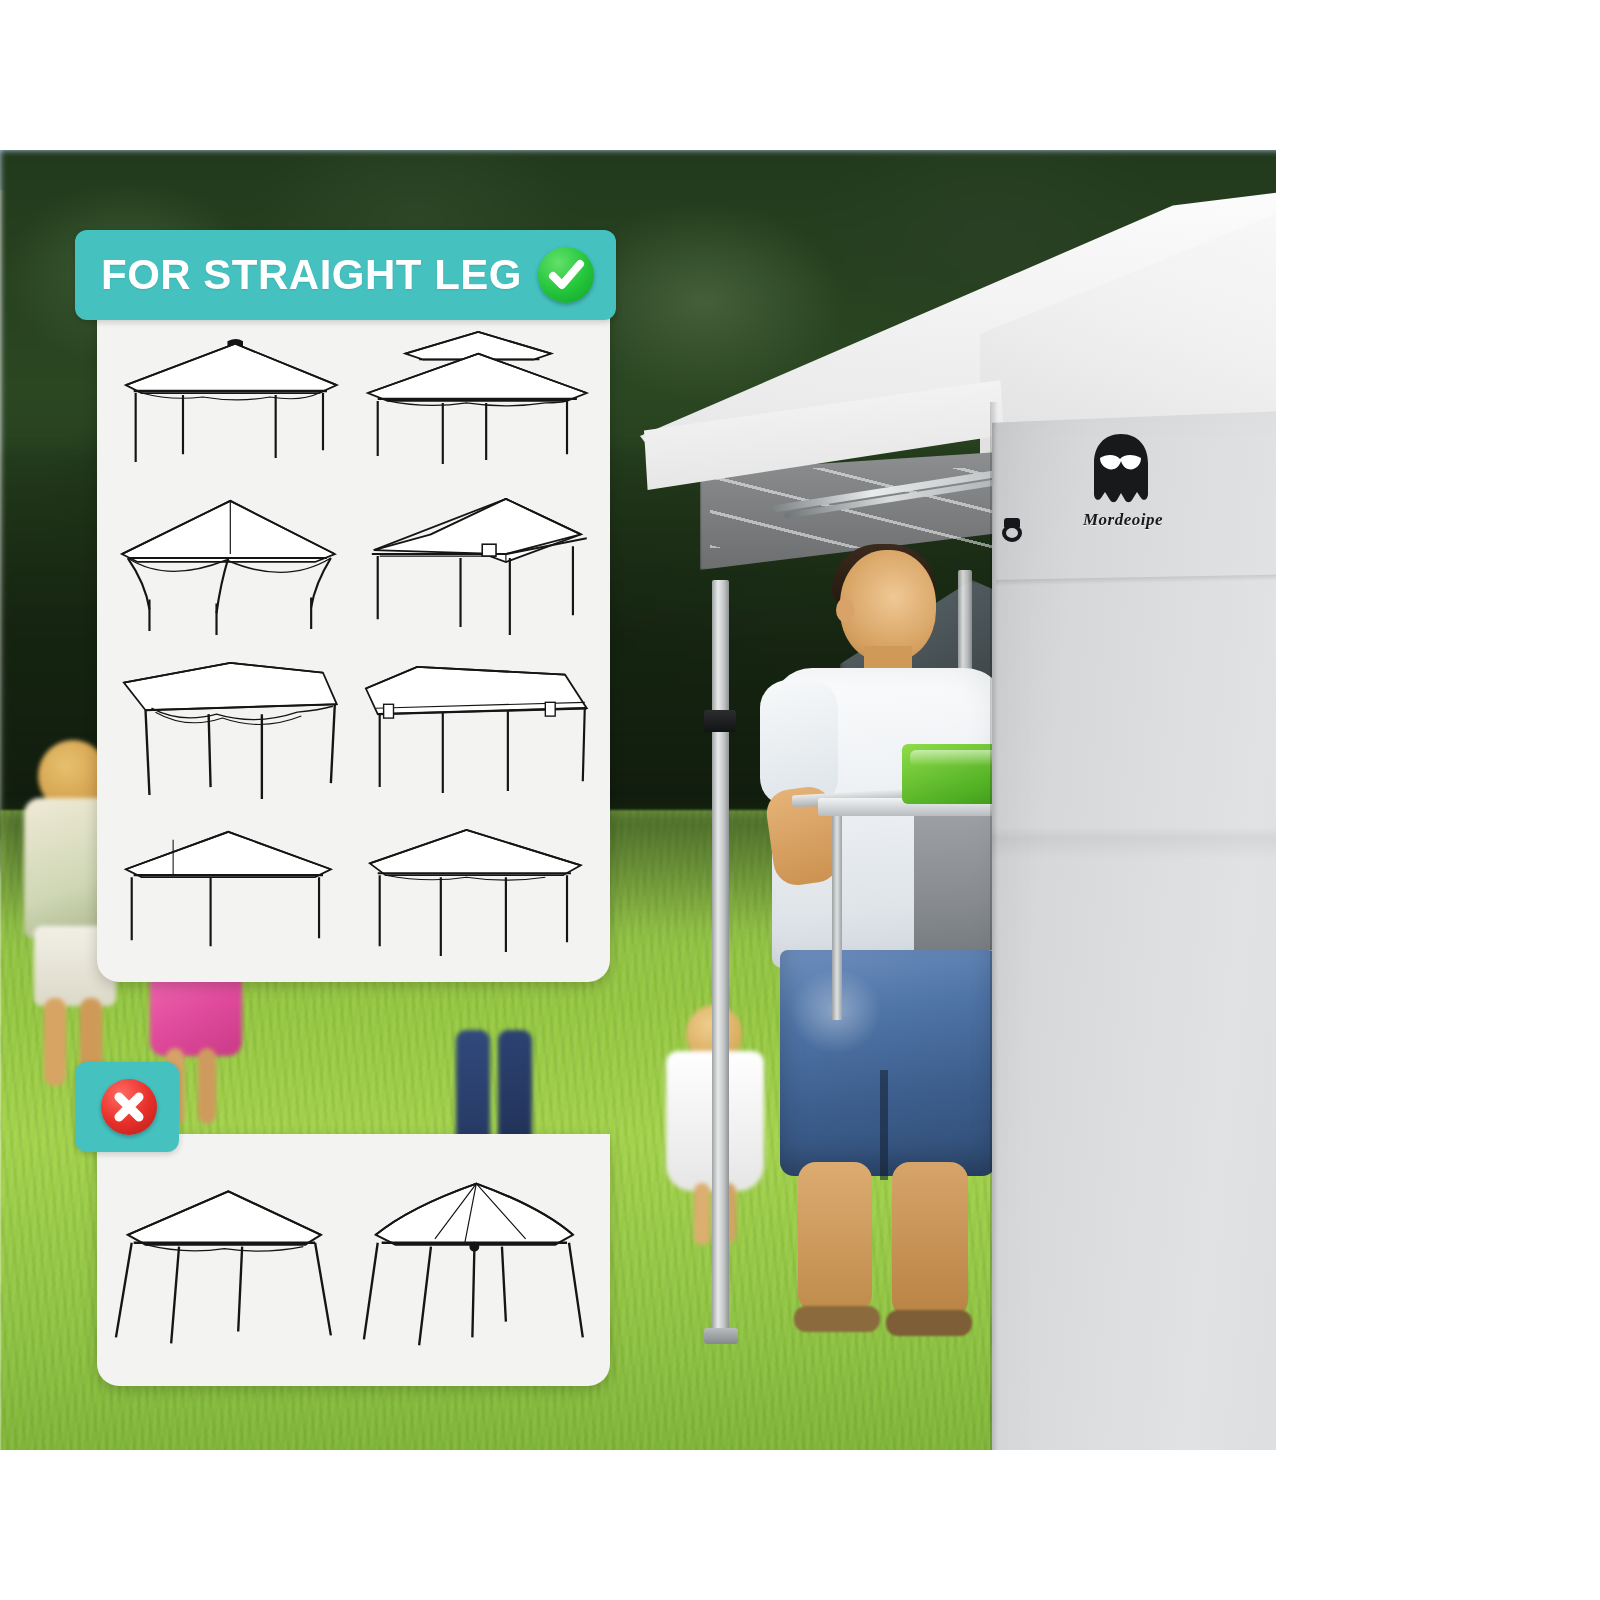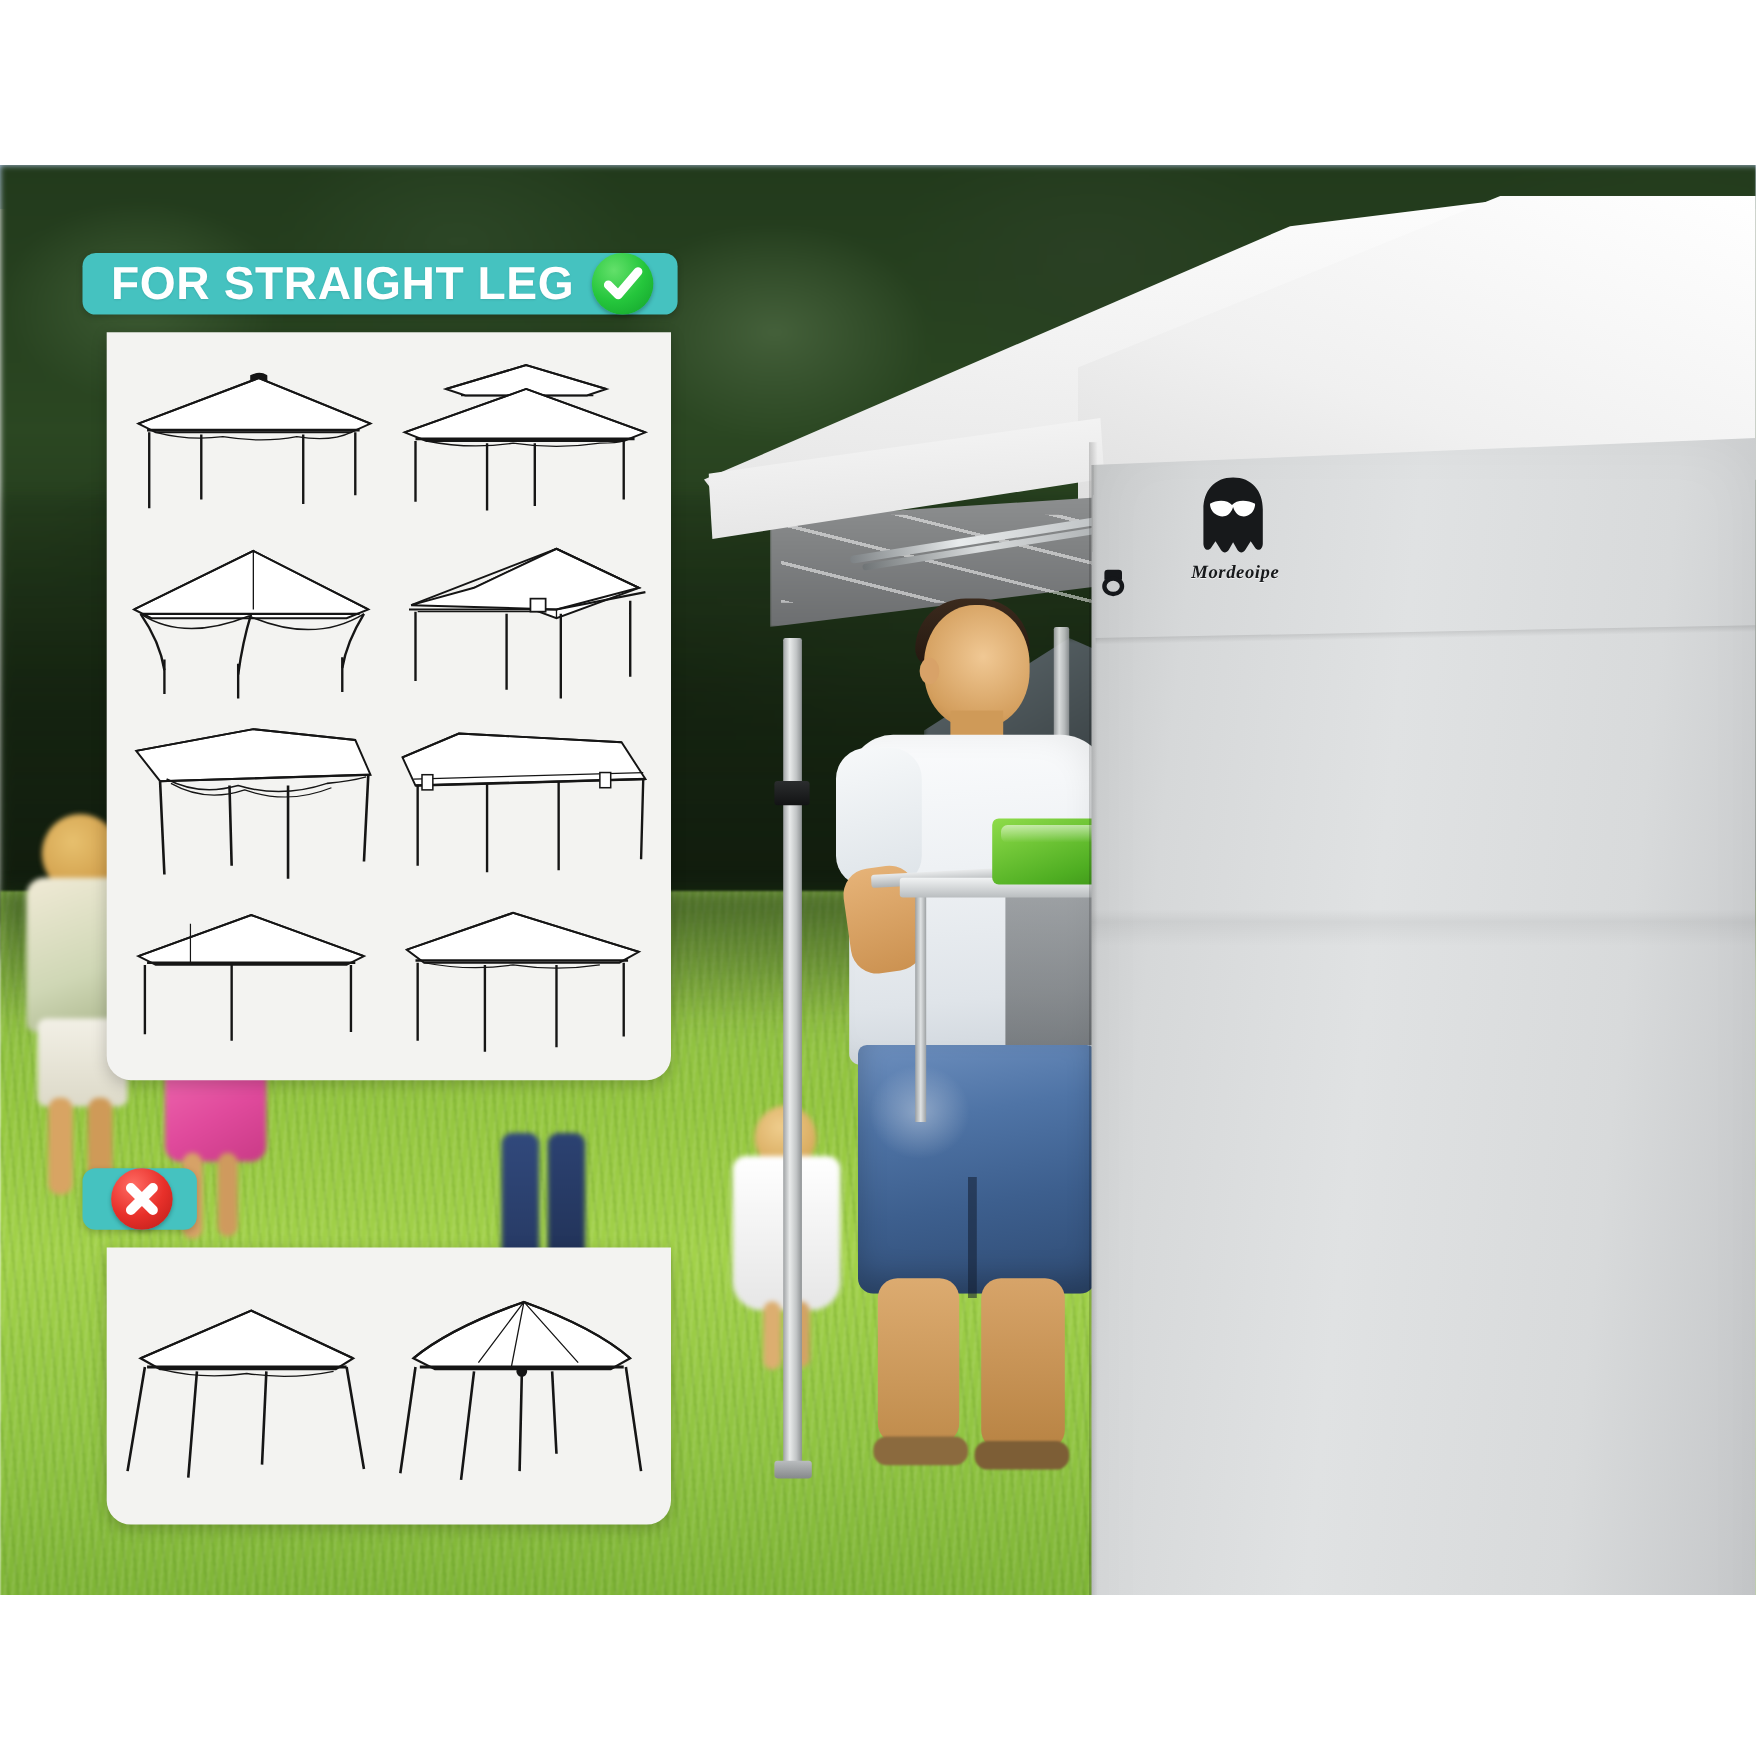--- a/index.html
+++ b/index.html
@@ -7,21 +7,21 @@
   body {
     font-family:"Liberation Sans", sans-serif;
     background:#ffffff;
     position:relative;
   }
 
   
   #canvas { position:absolute; inset:0; width:1600px; height:1600px; overflow:hidden; }
 
   
-  .photo-scene { position:absolute; left:0; top:150px; width:1596px; height:1300px; overflow:hidden; }
+  .photo-scene { position:absolute; left:0; top:150px; width:1276px; height:1300px; overflow:hidden; }
 
   .sky {
     position:absolute; left:0; top:0; width:1600px; height:40px;
     background:linear-gradient(#aec4e4,#c7d6ea);
   }
   .treeline {
     position:absolute; left:0; top:0; width:1600px; height:690px;
     background:
       radial-gradient(ellipse 180px 130px at 8% 18%, #3e5c34 0%, rgba(62,92,52,0) 70%),
       radial-gradient(ellipse 220px 150px at 26% 10%, #2c4626 0%, rgba(44,70,38,0) 72%),
@@ -268,21 +268,21 @@
     display:flex; align-items:center;
     font-family:"Liberation Sans Narrow","DejaVu Sans Condensed","Liberation Sans", sans-serif;
     font-weight:bold; font-size:84px; line-height:1;
     letter-spacing:0.5px; color:#0d0d0d;
     transform:scaleX(0.93); transform-origin:left center;
     white-space:nowrap;
   }
 
   
   .badge {
-    position:absolute; height:56px; border-radius:12px;
+    position:absolute; height:90px; border-radius:12px;
     background:#45c2c0;
     display:flex; align-items:center; gap:16px;
     padding:0 22px 0 26px;
     box-shadow:0 2px 6px rgba(0,0,0,0.18);
     z-index:6;
   }
   .badge-text {
     font-family:"Liberation Sans", sans-serif;
     font-weight:bold; font-size:42px; line-height:1;
     color:#ffffff; letter-spacing:0.5px; white-space:nowrap;

